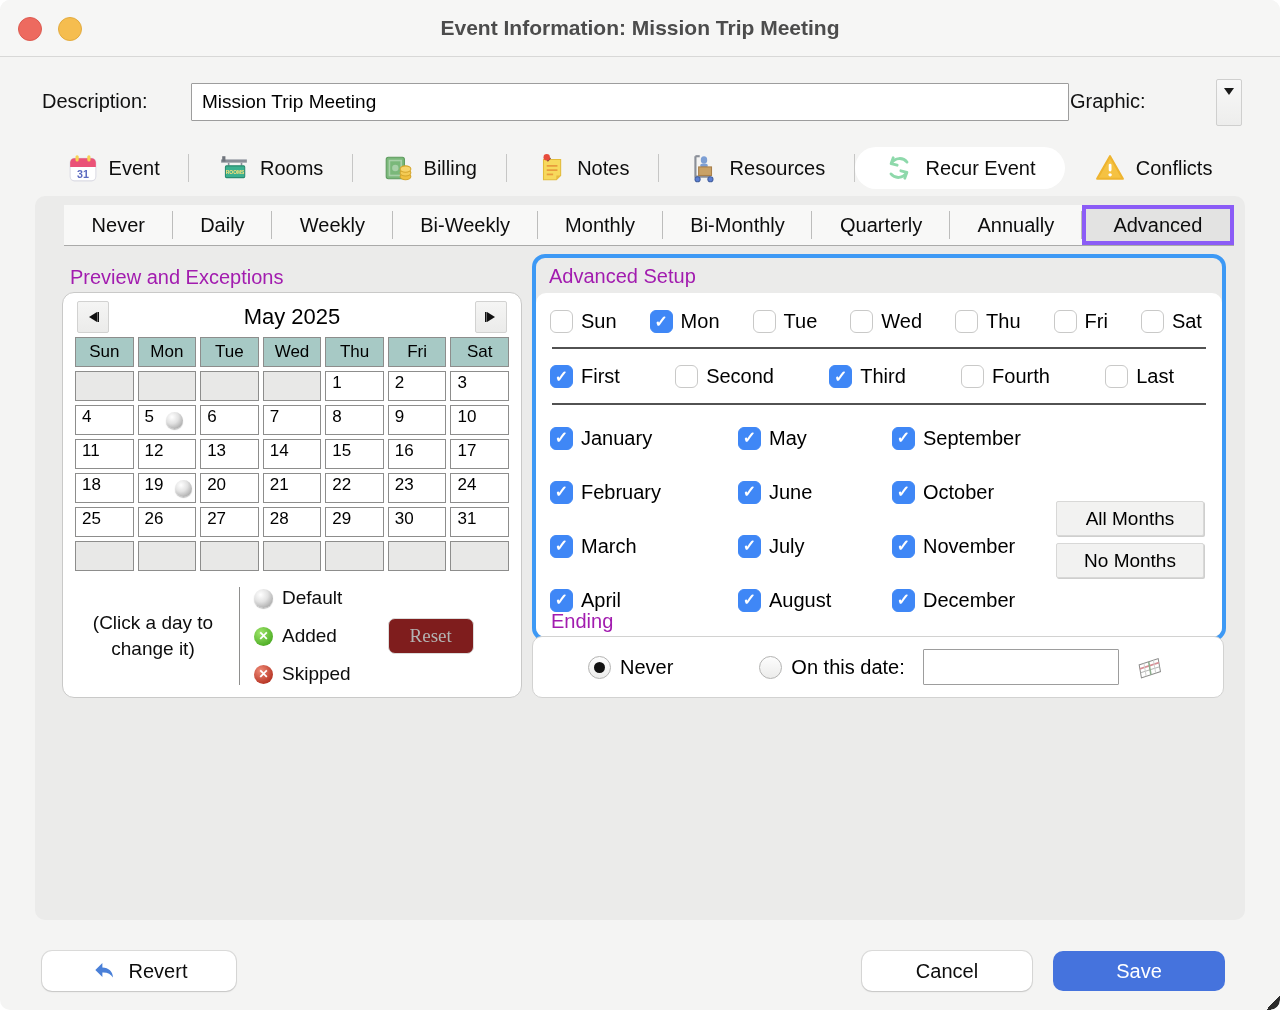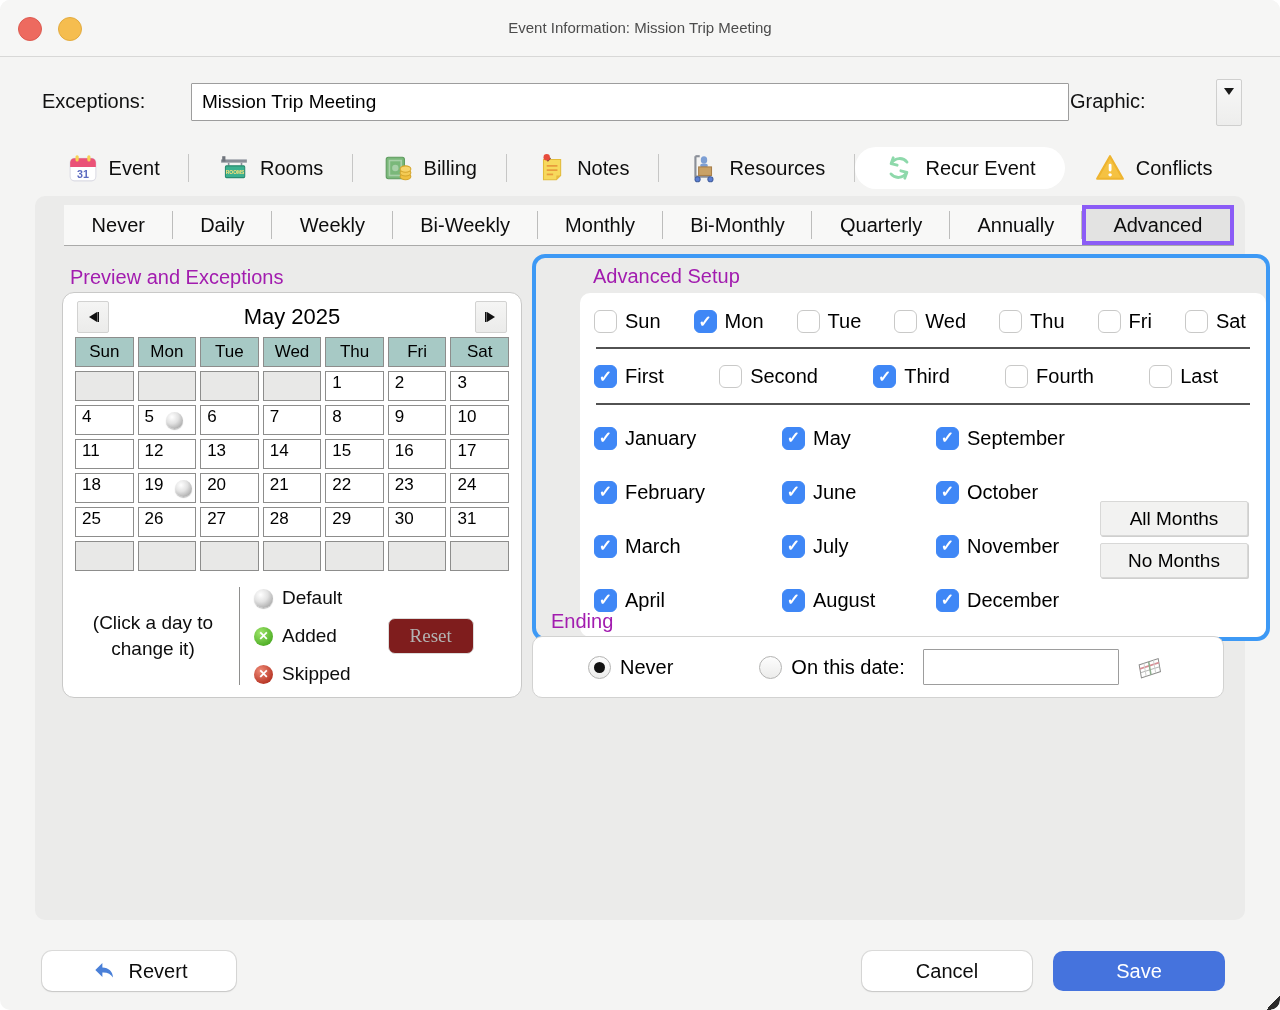--- a/index.html
+++ b/index.html
@@ -4,21 +4,21 @@
 <style>
   html,body{margin:0;padding:0;background:#ffffff;font-family:"Liberation Sans",sans-serif;}
   .window{position:relative;width:1280px;height:1010px;background:#f4f4f3;border-radius:10px;overflow:hidden;}
 
   
   .titlebar{position:absolute;top:0;left:0;right:0;height:56px;background:#f6f6f5;border-bottom:1px solid #d8d8d7;}
   .light{position:absolute;top:17px;width:22px;height:22px;border-radius:50%;}
   .light.red{left:18px;background:#ed6a5f;border:1px solid #dd5a50;}
   .light.yellow{left:58px;background:#f5bd4f;border:1px solid #e3ab3e;}
   .win-title{position:absolute;top:0;left:0;right:0;height:56px;line-height:56px;text-align:center;
-    font-size:15px;font-weight:normal;color:#4c4c4c;}
+    font-size:21px;font-weight:bold;color:#4c4c4c;}
 
   
   .desc-label{position:absolute;top:90px;left:42px;font-size:20px;color:#111;}
   .desc-input{position:absolute;top:83px;left:191px;width:856px;height:36px;border:1px solid #9d9d9d;background:#fff;
     font-family:"Liberation Sans",sans-serif;font-size:19px;color:#000;padding:0 10px;border-radius:1px;}
   .graphic-label{position:absolute;top:90px;left:1070px;font-size:20px;color:#111;}
   .graphic-drop{position:absolute;top:79px;left:1216px;width:24px;height:45px;background:linear-gradient(#f8f8f8,#ededec);
     border:1px solid #cfcfce;border-radius:2px;cursor:pointer;}
   .graphic-drop .tri{position:absolute;top:8px;left:50%;margin-left:-5px;width:0;height:0;
     border-left:5px solid transparent;border-right:5px solid transparent;border-top:7px solid #1a1a1a;}
@@ -77,21 +77,21 @@
   .l-icon{width:19px;height:19px;border-radius:50%;position:relative;flex:0 0 auto;}
   .l-icon.default{background:radial-gradient(circle at 35% 30%, #ffffff 0%, #e2e2e2 40%, #9c9c9c 90%);box-shadow:0 1px 1px rgba(0,0,0,.25);}
   .l-icon.added{background:radial-gradient(circle at 35% 30%, #9fe56a 0%, #54b22b 70%, #3f9420 100%);}
   .l-icon.skipped{background:radial-gradient(circle at 35% 30%, #ef8a76 0%, #bb3b2a 70%, #9c2b1c 100%);}
   .l-icon.added::after,.l-icon.skipped::after{content:"\2715";position:absolute;inset:0;color:#fff;font-size:12px;
     font-weight:bold;display:flex;align-items:center;justify-content:center;}
   .reset-btn{margin-left:37px;width:86px;height:36px;background:#7f1d1d;border:1px solid #dcdcdb;border-radius:7px;
     font-family:Liberation Serif, serif;font-size:19px;color:#b3b3b2;}
 
   
-  .adv-group{position:absolute;top:58px;left:497px;width:686px;border:4px solid #3d99f5;border-radius:13px;background:#ebebea;padding-left:44px;}
+  .adv-group{position:absolute;top:58px;left:497px;width:686px;border:4px solid #3d99f5;border-radius:13px;background:#ebebea;}
   .adv-label{padding:7px 0 5px 13px;}
   .adv-box{background:#fff;border-radius:10px;padding-bottom:16px;}
   .cb-row{display:flex;justify-content:space-between;align-items:center;padding:17px 20px 14px 14px;}
   .cb-row.ordinals{padding:16px 48px 15px 14px;}
   .cb-item{display:flex;align-items:center;gap:8px;cursor:pointer;}
   .cb{width:23px;height:23px;border-radius:6px;border:1.5px solid #c9c9c8;background:#fff;box-sizing:border-box;
     display:flex;align-items:center;justify-content:center;flex:0 0 auto;}
   .cb.checked{background:#3f87f6;border-color:#3f87f6;}
   .cb.checked::after{content:"\2713";color:#fff;font-size:16px;font-weight:bold;margin-top:-1px;}
   .cb-label{font-size:20px;color:#000;}
@@ -131,21 +131,21 @@
 <body>
 
 <div class="window">
 
   <div class="titlebar">
     <div class="light red"></div>
     <div class="light yellow"></div>
     <div class="win-title">Event Information: Mission Trip Meeting</div>
   </div>
 
-  <div class="desc-label">Exceptions:</div>
+  <div class="desc-label">Description:</div>
   <input class="desc-input" type="text" value="Mission Trip Meeting" style="">
   <div class="graphic-label">Graphic:</div>
   <div class="graphic-drop">
     <span class="tri"></span>
   </div>
 
   <div class="main-tabs">
     <div class="main-tab">
       <svg class="ticon" viewBox="0 0 28 28">
         <rect x="2" y="5" width="24" height="21" rx="4" fill="#ffffff" stroke="#dcdce4"></rect>

